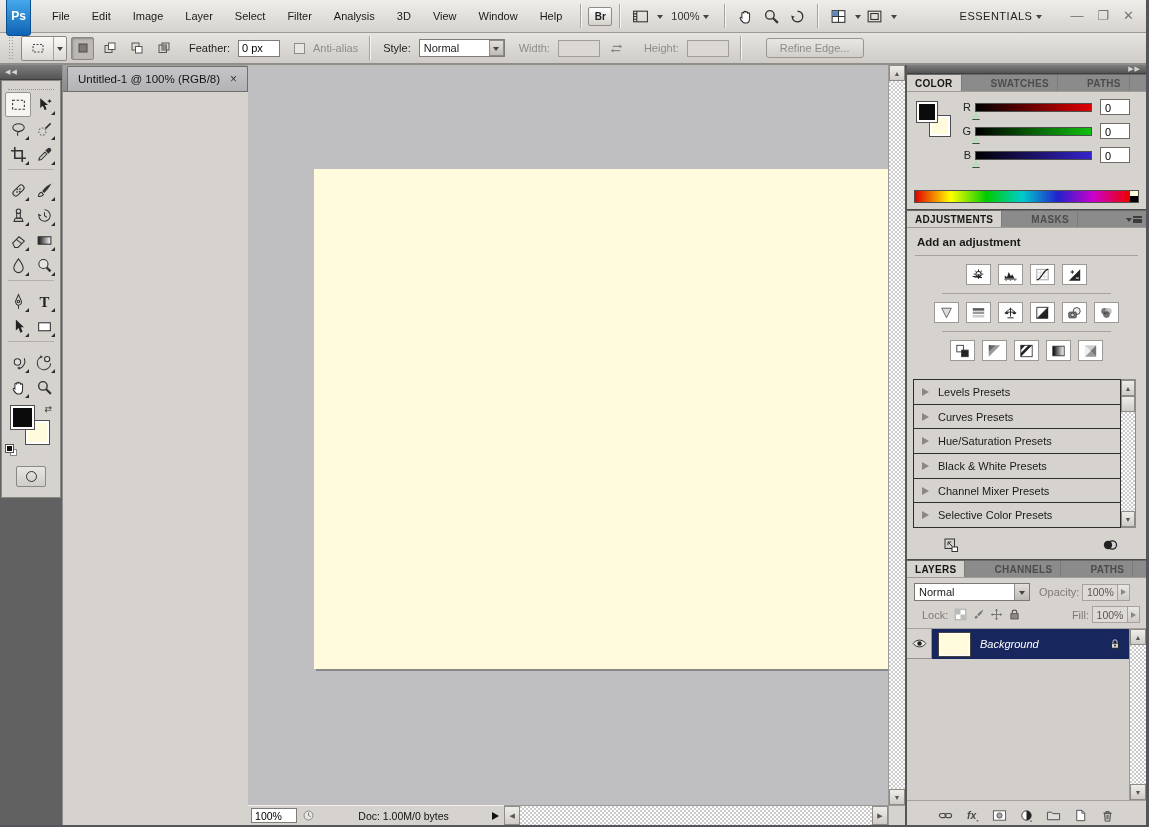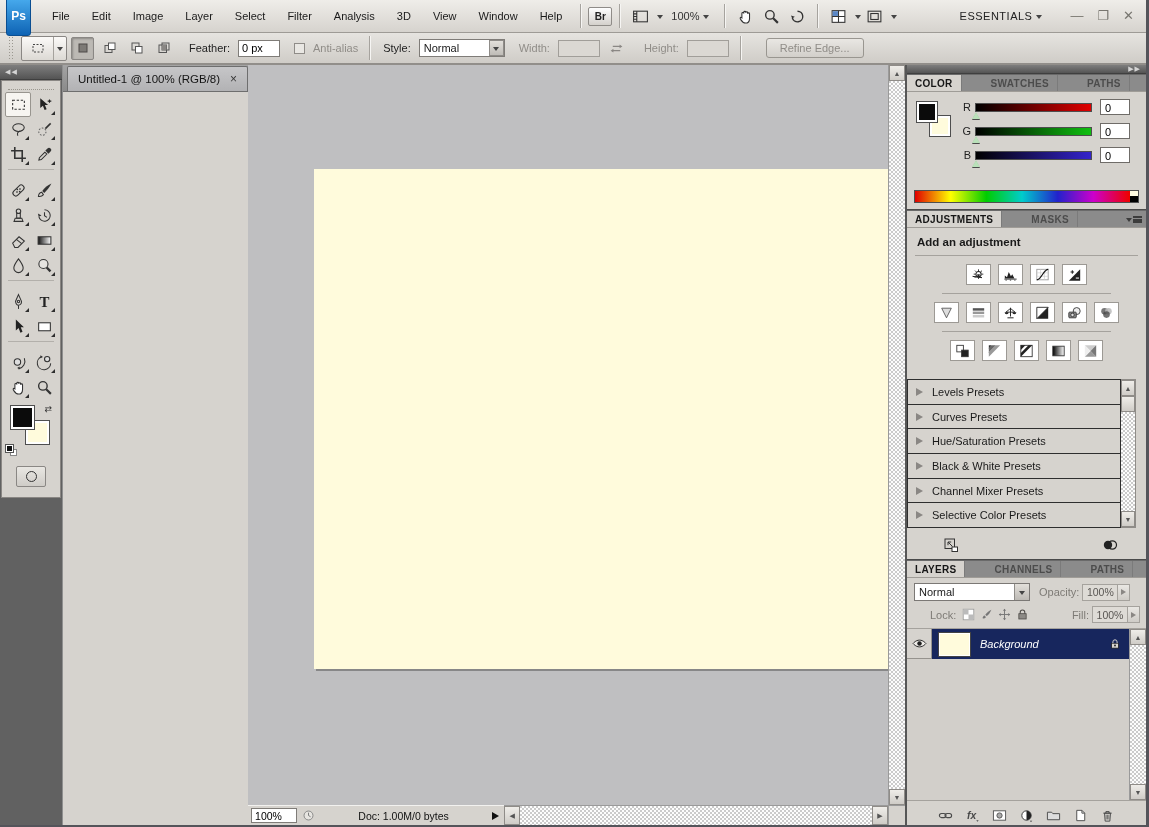--- a/index.html
+++ b/index.html
@@ -146,21 +146,21 @@
       background:linear-gradient(#fffbe0 50%, #000 50%); }
 
   
   .adj-heading { font-weight:bold; font-size:11.5px; padding:8px 0 7px 10px; }
   .adj-div { height:1px; background:#a5a29d; margin:0 8px; }
   .adj-row { display:flex; justify-content:center; gap:7px; padding:8px 0; }
   .adj-div2 { height:1px; background:#a5a29d; margin:0 35px; }
   .adj-tile { width:25px; height:21px; background:#fff; border:1px solid #9c9994;
               display:flex; align-items:center; justify-content:center; }
   .adj-tile svg { width:15px; height:14px; }
-  .presets-wrap { display:flex; margin:10px 10px 0 0; height:149px; }
+  .presets-wrap { display:flex; margin:10px 10px 0 6px; height:149px; }
   .presets { flex:1; border:1px solid #2e2e2e; display:flex; flex-direction:column; }
   .preset-row { flex:1; border-bottom:1px solid #2e2e2e; display:flex; align-items:center; gap:9px;
                 padding-left:8px; font-size:11px; background:#d6d3ce; }
   .preset-row:last-child { border-bottom:none; }
   .pre-tri { width:0; height:0; border-top:4.5px solid transparent; border-bottom:4.5px solid transparent;
              border-left:7px solid #8a8784; }
   .pre-scroll { width:15px; display:flex; flex-direction:column; border:1px solid #8f8c88; border-left:none; }
   .pthumb { height:16px; background:linear-gradient(#efede9,#cfccc7); border:1px solid #8f8c88; }
   .adj-footer { display:flex; justify-content:space-between; padding:9px 28px 0 36px; }
   .adj-footer svg { width:16px; height:16px; }
@@ -781,21 +781,21 @@
           </div>
           <span class="lbl">Opacity:</span>
           <div class="spinbox">
             <span class="spin">100%</span>
             <span class="spin-btn">
                 <span class="rtri"></span>
               </span>
           </div>
         </div>
         <div class="lrow2">
-          <span class="lbl" style="margin-left:16px">Lock:</span>
+          <span class="lbl" style="margin-left:8px">Lock:</span>
           <span class="lockicons">
             <span>
                 <svg viewBox="0 0 16 16" width="16" height="16" style="display:block">
                   <rect x="1.5" y="1.5" width="13" height="13" fill="#fff" stroke="#999"></rect>
                   <path d="M1.5 1.5h6.5V8H1.5zM8 8h6.5v6.5H8z" fill="#bbb"></path>
                 </svg>
               </span>
             <span>
                 <svg viewBox="0 0 16 16" width="16" height="16" style="display:block">
                   <path d="M14 2c-3 1.3-6.2 4-7.5 6.2l1.7 1.7C10.5 8.5 12.8 5 14 2z" fill="#777"></path>

